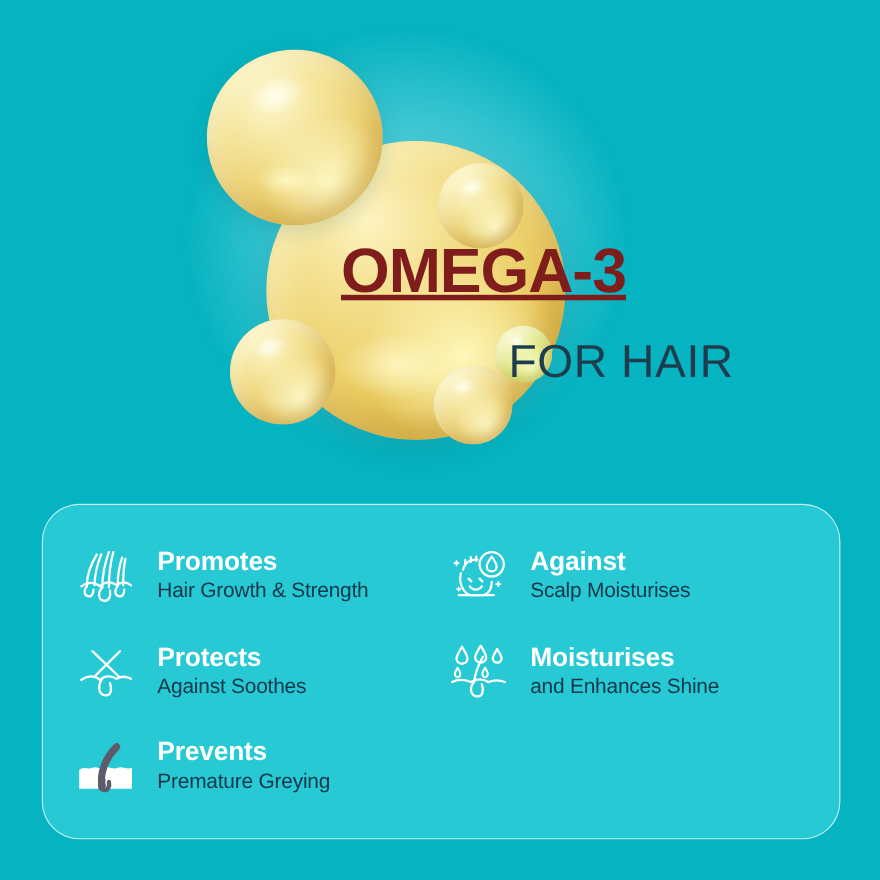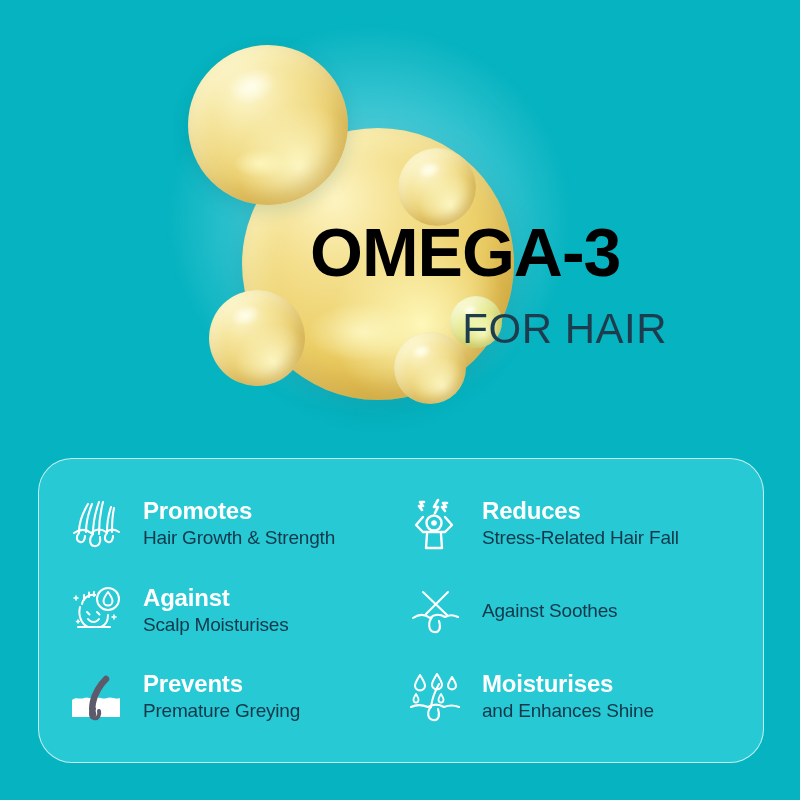--- a/index.html
+++ b/index.html
@@ -177,26 +177,27 @@
     position: absolute;
     left: 0; top: 0;
     width: 800px; height: 460px;
     pointer-events: none;
   }
   .title-main {
     position: absolute;
     left: 310px;
     top: 218px;
     margin: 0;
-    font-size: 68px;
+    font-size: 57px;
     font-weight: 700;
     letter-spacing: -1px;
     line-height: 1;
-    color: #000000;
+    color: #7f1d1d;
     white-space: nowrap;
+    text-decoration: underline;
   }
   .title-sub {
     position: absolute;
     right: 118px;
     top: 293px;
     margin: 15px;
     font-size: 42px;
     font-weight: 400;
     letter-spacing: 0.5px;
     line-height: 1;
@@ -303,39 +304,20 @@
             <path d="M25 38 C21 42 21 49 26 50 C31 51 33 46 32 41"></path>
             <path d="M39 37 C36 40 36 45 40 46 C43 47 45 44 45 40"></path>
           </svg>
         </span>
         <span class="benefit-text">
           <span class="benefit-title">Promotes</span>
           <span class="benefit-desc">Hair Growth &amp; Strength</span>
         </span>
       </div>
 
-      <div class="benefit">
-        <span class="benefit-icon">
-          <svg viewBox="0 0 56 56" fill="none" stroke="#ffffff" stroke-width="2.4" stroke-linecap="round" stroke-linejoin="round">
-            <path d="M17 6 L13 6 L16 10 L12 10 L15 14" stroke-width="2.6"></path>
-            <path d="M31 4 L27 11 L31 11 L28 17" stroke-width="2.6"></path>
-            <path d="M40 7 L36 7 L39 11 L35 11 L38 15" stroke-width="2.6"></path>
-            <circle cx="27" cy="27" r="7.5"></circle>
-            <circle cx="27" cy="27" r="2.8" fill="#ffffff" stroke="none"></circle>
-            <path d="M16 21 L9 29 L16 36"></path>
-            <path d="M38 21 L45 29 L38 36"></path>
-            <path d="M16 36 L38 36"></path>
-            <path d="M20 38 L19 52 L35 52 L34 38"></path>
-          </svg>
-        </span>
-        <span class="benefit-text">
-          <span class="benefit-title">Reduces</span>
-          <span class="benefit-desc">Stress-Related Hair Fall</span>
-        </span>
-      </div>
 
       <div class="benefit">
         <span class="benefit-icon">
           <svg viewBox="0 0 56 56" fill="none" stroke="#ffffff" stroke-width="2" stroke-linecap="round" stroke-linejoin="round">
             <circle cx="40" cy="17" r="11"></circle>
             <path d="M40 10 C37 14 35.5 16.5 35.5 19 C35.5 21.6 37.5 23.5 40 23.5 C42.5 23.5 44.5 21.6 44.5 19 C44.5 16.5 43 14 40 10 Z"></path>
             <path d="M14 22 C15 16 21 12 27 13"></path>
             <path d="M16 18 L16 13"></path>
             <path d="M21 15 L21 10.5"></path>
             <path d="M26 14 L26 10"></path>
@@ -358,35 +340,22 @@
       <div class="benefit">
         <span class="benefit-icon">
           <svg viewBox="0 0 56 56" fill="none" stroke="#ffffff" stroke-width="2.1" stroke-linecap="round" stroke-linejoin="round">
             <path d="M16 10 L40 33"></path>
             <path d="M41 10 L19 32"></path>
             <path d="M6 36 C12 32 18 32 23 36 C27 32 33 32 38 35 C43 32 47 33 51 35"></path>
             <path d="M25 35 C21 40 21 49 27 50 C33 51 34 45 32 39"></path>
           </svg>
         </span>
         <span class="benefit-text">
+          <span class="benefit-title">Protects</span>
           <span class="benefit-desc">Against Soothes</span>
-        </span>
-      </div>
-
-      <div class="benefit">
-        <span class="benefit-icon">
-          <svg viewBox="0 0 56 56" fill="none" stroke="none">
-            <path d="M4 31 C8 27 12 31 16 29 C20 27 23 31 27 29 C31 27 35 31 39 29 C43 27 48 31 52 29 L52 48 L4 48 Z" fill="#ffffff"></path>
-            <path d="M38 10 C32 16 27 24 25 33 C24 38 24 42 25 45" stroke="#5d5a6b" stroke-width="6.5" stroke-linecap="round" fill="none"></path>
-            <path d="M26 40 C22 42 22 48 26 49 C30 50 32 46 31 42" stroke="#5d5a6b" stroke-width="4" stroke-linecap="round" fill="none"></path>
-          </svg>
-        </span>
-        <span class="benefit-text">
-          <span class="benefit-title">Prevents</span>
-          <span class="benefit-desc">Premature Greying</span>
         </span>
       </div>
 
       <div class="benefit">
         <span class="benefit-icon">
           <svg viewBox="0 0 56 56" fill="none" stroke="#ffffff" stroke-width="2.1" stroke-linecap="round" stroke-linejoin="round">
             <path d="M13 6 C10 11 8 14 8 16.6 C8 19.4 10.2 21.4 13 21.4 C15.8 21.4 18 19.4 18 16.6 C18 14 16 11 13 6 Z"></path>
             <path d="M30 5 C27 10 25 13 25 15.6 C25 18.4 27.2 20.4 30 20.4 C32.8 20.4 35 18.4 35 15.6 C35 13 33 10 30 5 Z"></path>
             <path d="M45 8 C42.6 12 41 14.4 41 16.5 C41 18.8 42.8 20.4 45 20.4 C47.2 20.4 49 18.8 49 16.5 C49 14.4 47.4 12 45 8 Z"></path>
             <path d="M9 25 C7.4 27.6 6.5 29.2 6.5 30.6 C6.5 32.4 7.8 33.6 9 33.6 C10.2 33.6 11.5 32.4 11.5 30.6 C11.5 29.2 10.6 27.6 9 25 Z" stroke-width="1.8"></path>
@@ -395,16 +364,30 @@
             <path d="M32 15 C28 22 25 30 24 38"></path>
             <path d="M24 38 C20 42 20 50 26 51 C32 52 33 46 31 40"></path>
           </svg>
         </span>
         <span class="benefit-text">
           <span class="benefit-title">Moisturises</span>
           <span class="benefit-desc">and Enhances Shine</span>
         </span>
       </div>
 
+      <div class="benefit">
+        <span class="benefit-icon">
+          <svg viewBox="0 0 56 56" fill="none" stroke="none">
+            <path d="M4 31 C8 27 12 31 16 29 C20 27 23 31 27 29 C31 27 35 31 39 29 C43 27 48 31 52 29 L52 48 L4 48 Z" fill="#ffffff"></path>
+            <path d="M38 10 C32 16 27 24 25 33 C24 38 24 42 25 45" stroke="#5d5a6b" stroke-width="6.5" stroke-linecap="round" fill="none"></path>
+            <path d="M26 40 C22 42 22 48 26 49 C30 50 32 46 31 42" stroke="#5d5a6b" stroke-width="4" stroke-linecap="round" fill="none"></path>
+          </svg>
+        </span>
+        <span class="benefit-text">
+          <span class="benefit-title">Prevents</span>
+          <span class="benefit-desc">Premature Greying</span>
+        </span>
+      </div>
+
     </div>
   </div>
 
 </div>
 
 </body></html>

